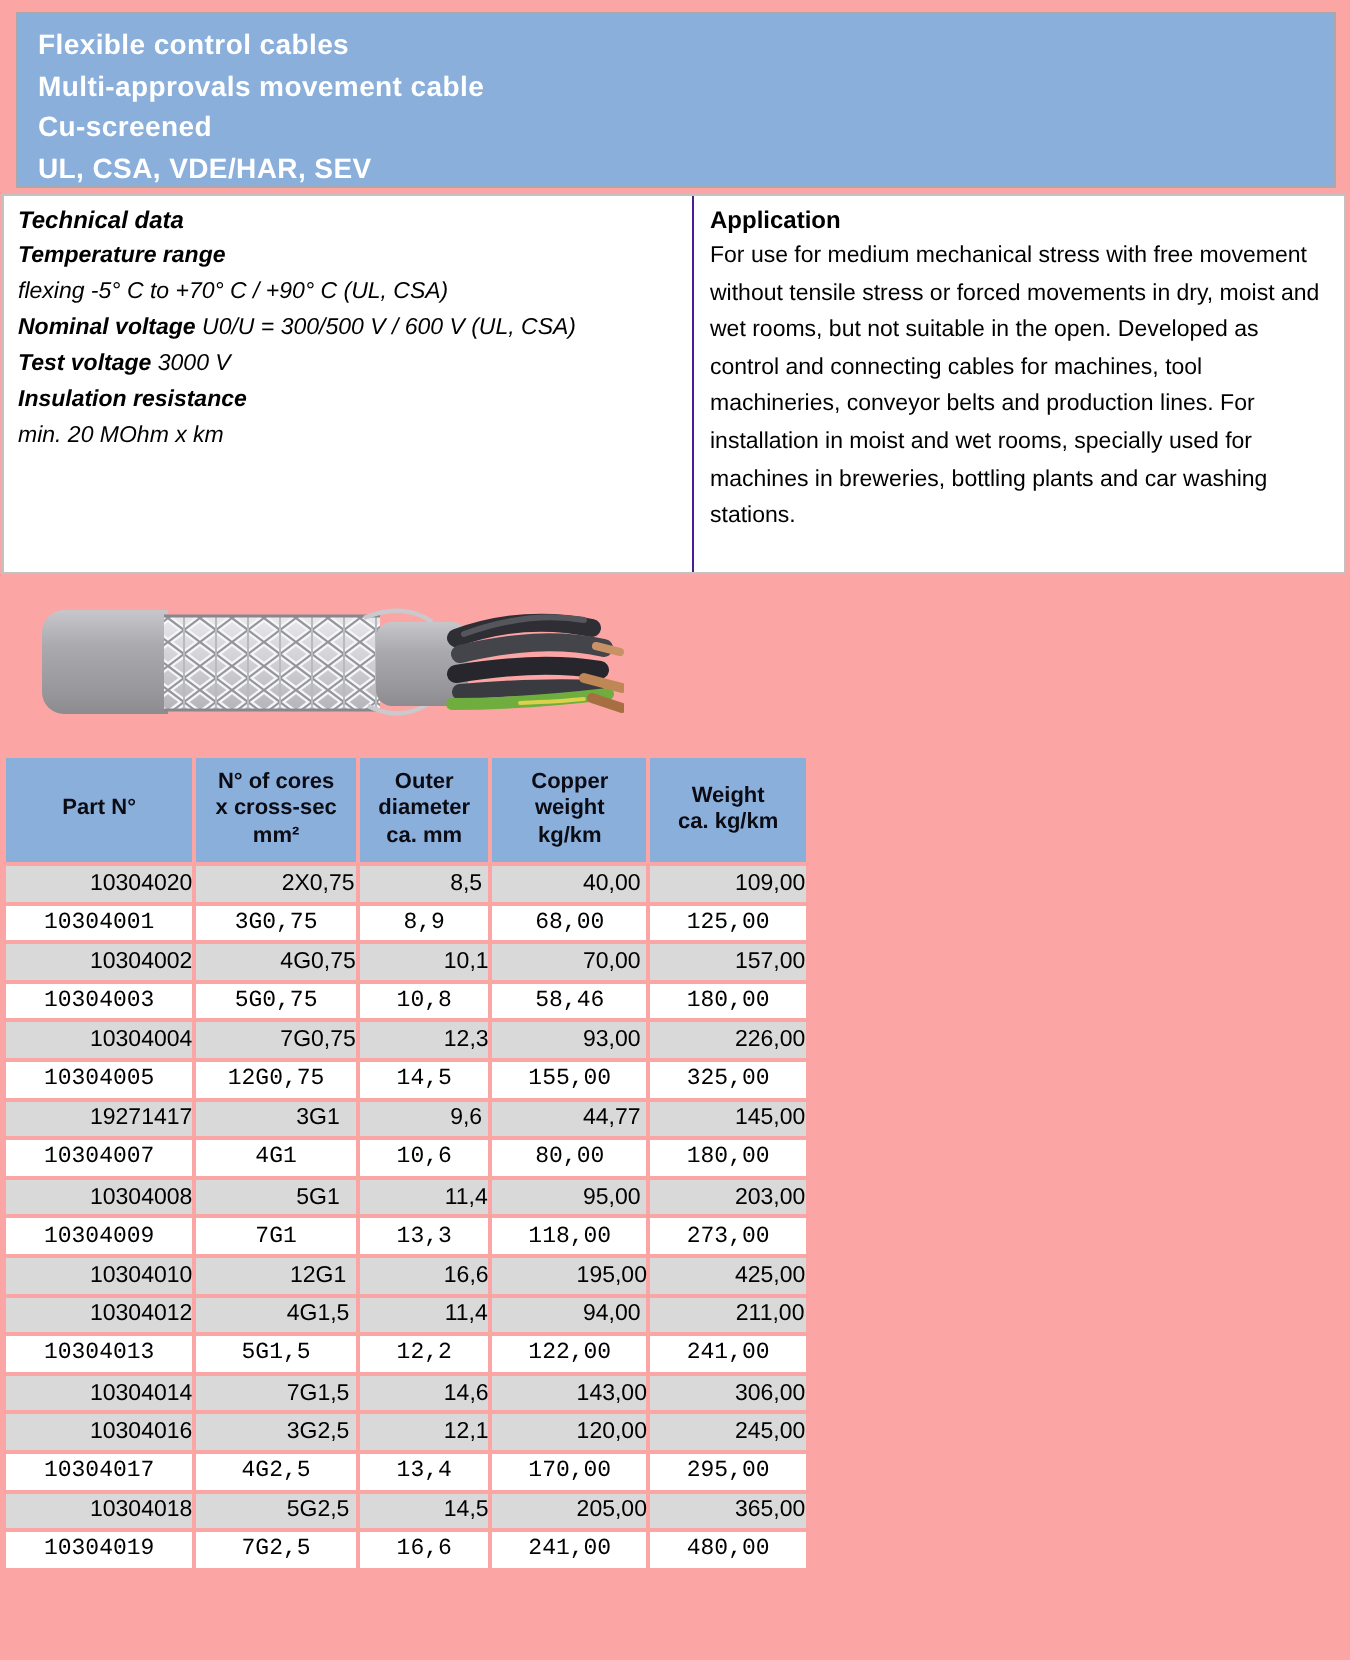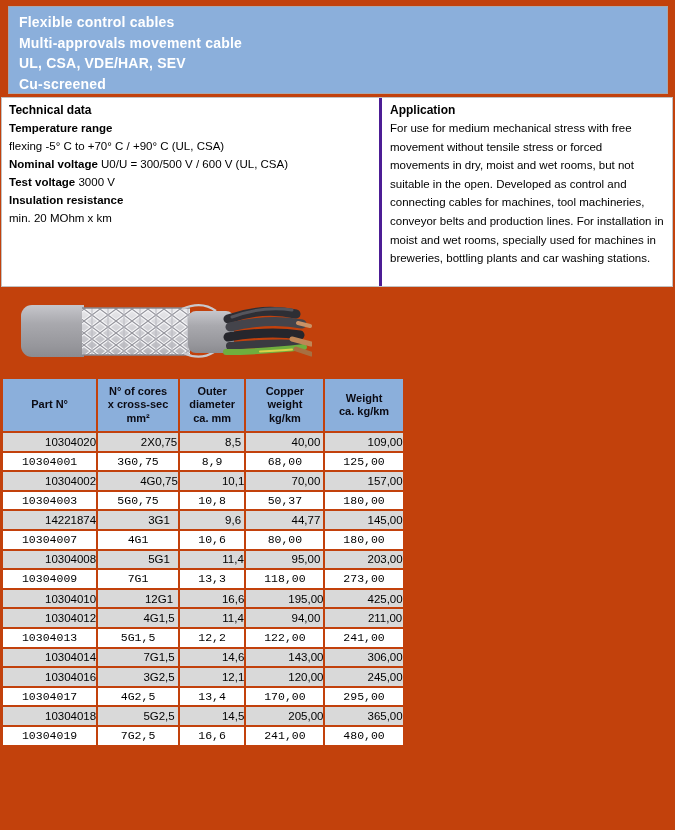--- a/index.html
+++ b/index.html
@@ -1,30 +1,30 @@
 <!DOCTYPE html>
 <html><head>
 <meta charset="utf-8">
 <style>
   * { margin:0; padding:0; box-sizing:border-box; }
   html,body { width:675px; height:830px; background:#ffffff; overflow:hidden;
               font-family:"Liberation Sans","DejaVu Sans",sans-serif; color:#000; }
-  .page { position:relative; width:675px; height:830px; background:#c2410c; }
+  .page { position:relative; width:675px; height:830px; background:#fca5a5; }
 
   
   .banner { position:absolute; left:8px; top:6px; width:660px; height:88px;
             background:#8bafdb; border:1px solid #a8a8ad; padding:5px 0 0 10px; }
   .banner .line { font-size:14px; font-weight:bold; color:#ffffff; line-height:20.5px;
                   letter-spacing:.2px; }
 
   
   .info-box { position:absolute; left:1px; top:97px; width:672px; height:190px;
               border:1px solid #c2c2c2; display:flex; background:#fff; }
-  .col-tech { width:344px; padding:3px 6px 0 7px; }
-  .col-app  { flex:1; border-left:3px solid #4c1d95; padding:3px 8px 0 8px;margin-left:33px; }
+  .col-tech { width:344px; padding:3px 6px 0 7px;font-style:italic; }
+  .col-app  { flex:1; border-left:1px solid #4c1d95; padding:3px 8px 0 8px; }
   .info-box .heading { font-size:12px; font-weight:bold; line-height:18px; }
   .info-box .t-line  { font-size:11.5px; line-height:18px; }
   .info-box .t-line b { font-size:11.5px; }
   .col-app .app-text { font-size:11.5px; line-height:18.6px; }
 
   
   .cable-wrap { position:absolute; left:20px; top:297px; width:292px; height:68px; }
 
   
   table.parts { position:absolute; left:1px; top:377px; border-collapse:separate;
@@ -38,22 +38,22 @@
   tr.row-white td { background:#ffffff;font-family:Liberation Mono, monospace; }
 </style>
 </head>
 <body>
 
 <div class="page">
 
   <div class="banner">
     <div class="line">Flexible control cables</div>
     <div class="line">Multi-approvals movement cable</div>
+    <div class="line">Cu-screened</div>
     <div class="line">UL, CSA, VDE/HAR, SEV</div>
-    <div class="line">Cu-screened</div>
   </div>
 
   <div class="info-box">
     <div class="col-tech">
       <div class="heading">Technical data</div>
       <div class="t-line"><b>Temperature range</b></div>
       <div class="t-line">flexing -5° C to +70° C / +90° C (UL, CSA)</div>
       <div class="t-line"><b>Nominal voltage</b><span> U0/U = 300/500 V / 600 V (UL, CSA)</span></div>
       <div class="t-line"><b>Test voltage</b><span> 3000 V</span></div>
       <div class="t-line"><b>Insulation resistance</b></div>
@@ -159,25 +159,39 @@
           <td>10304002</td>
           <td>4G0,75</td>
           <td>10,1</td>
           <td>70,00</td>
           <td>157,00</td>
         </tr>
         <tr class="row-white">
           <td>10304003</td>
           <td>5G0,75</td>
           <td>10,8</td>
-          <td>50,37</td>
+          <td>58,46</td>
           <td>180,00</td>
         </tr>
         <tr class="row-gray">
-          <td>14221874</td>
+          <td>10304004</td>
+          <td>7G0,75</td>
+          <td>12,3</td>
+          <td>93,00</td>
+          <td>226,00</td>
+        </tr>
+        <tr class="row-white">
+          <td>10304005</td>
+          <td>12G0,75</td>
+          <td>14,5</td>
+          <td>155,00</td>
+          <td>325,00</td>
+        </tr>
+        <tr class="row-gray">
+          <td>19271417</td>
           <td>3G1</td>
           <td>9,6</td>
           <td>44,77</td>
           <td>145,00</td>
         </tr>
         <tr class="row-white">
           <td>10304007</td>
           <td>4G1</td>
           <td>10,6</td>
           <td>80,00</td>

